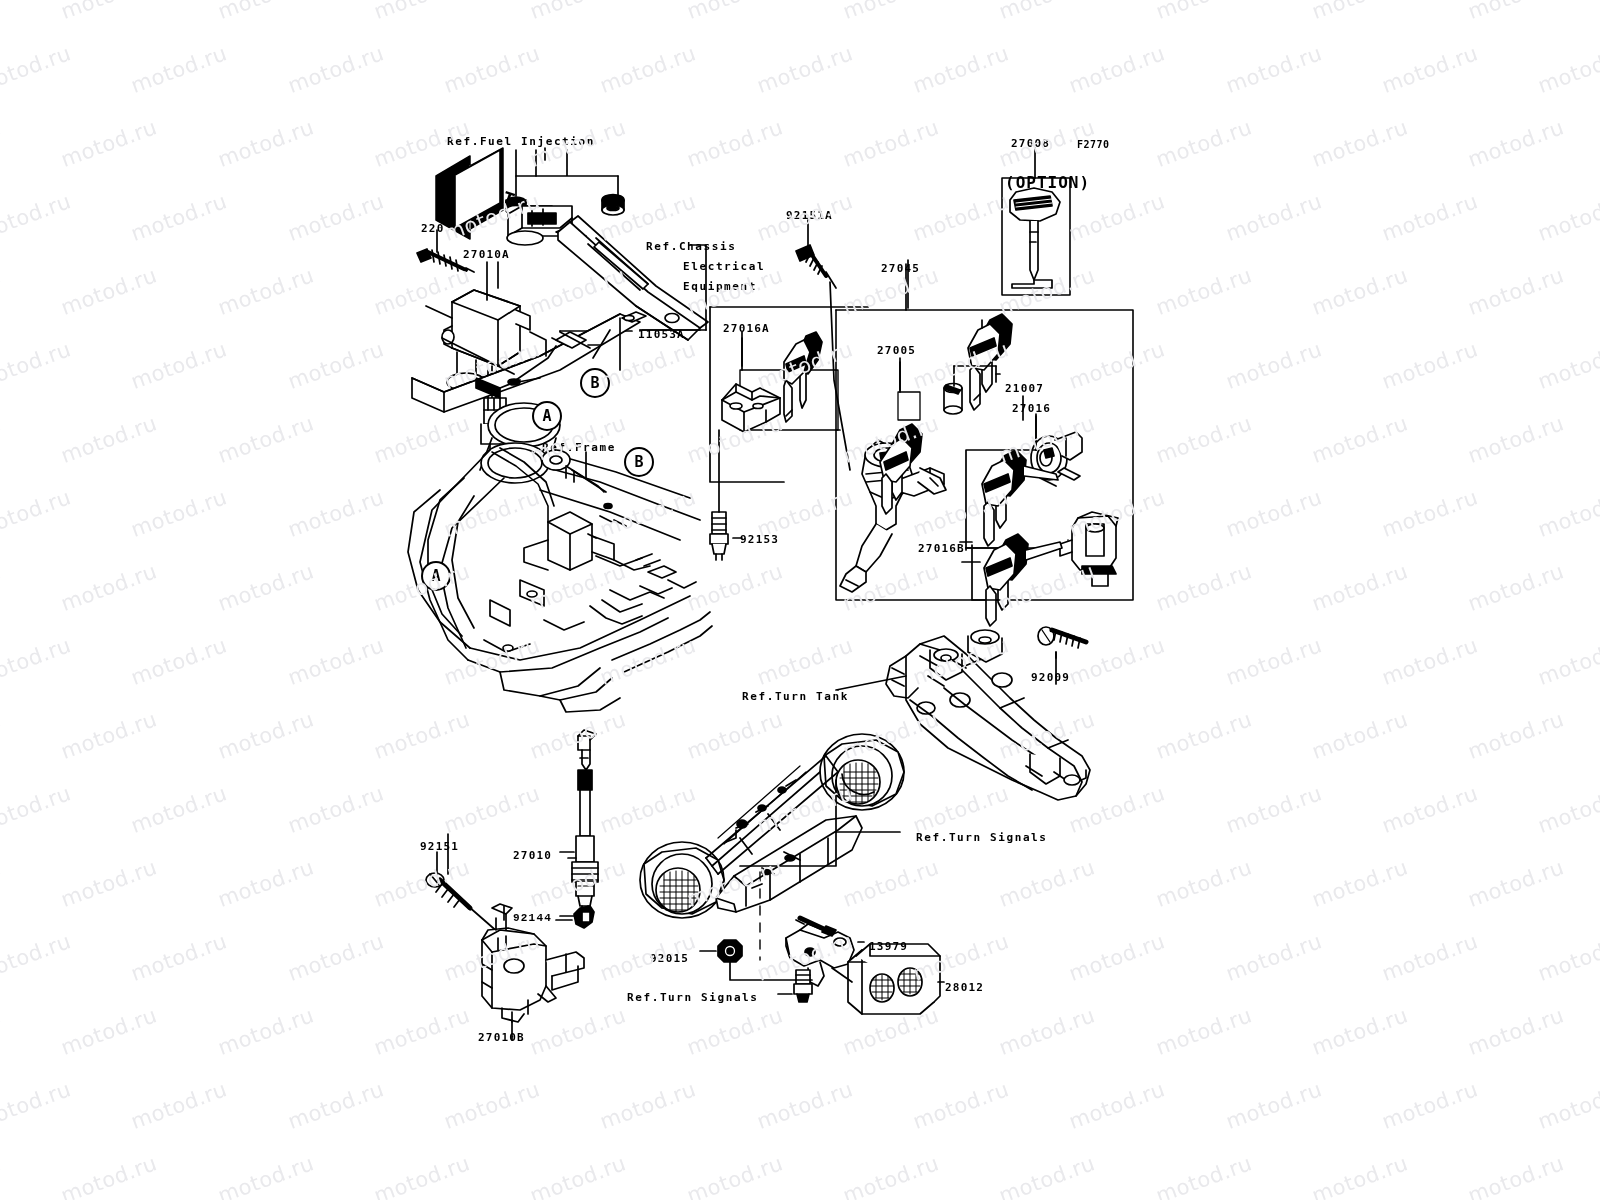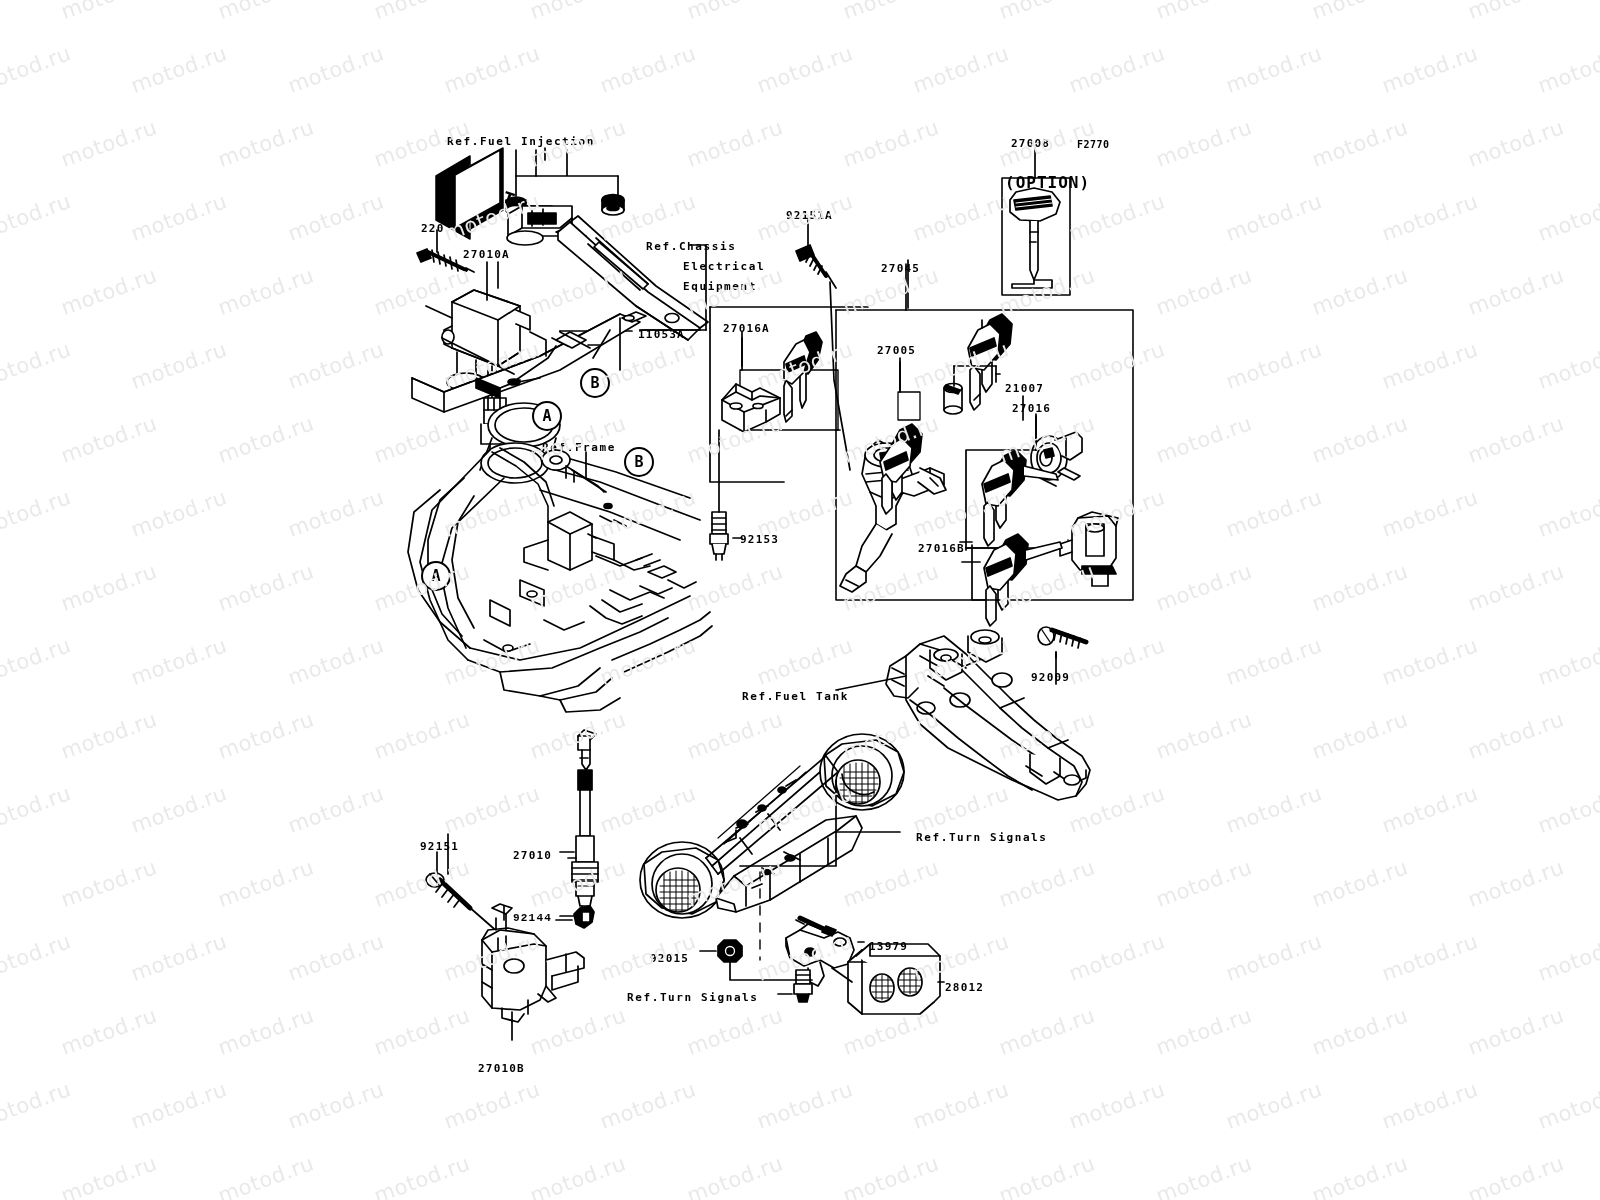--- a/index.html
+++ b/index.html
@@ -624,25 +624,25 @@
       <div class="lbl code" style="left: 1077px; top: 134px;">F2770</div>
       <div class="lbl opt" style="left: 1005px; top: 172px;">(OPTION)</div>
       <div class="lbl" style="left: 723px; top: 318px;">27016A</div>
       <div class="lbl" style="left: 877px; top: 340px;">27005</div>
       <div class="lbl" style="left: 1005px; top: 378px;">21007</div>
       <div class="lbl" style="left: 1012px; top: 398px;">27016</div>
       <div class="lbl" style="left: 918px; top: 538px;">27016B</div>
       <div class="lbl ref" style="left: 542px; top: 437px;">Ref.Frame</div>
       <div class="lbl" style="left: 740px; top: 529px;">92153</div>
       <div class="lbl" style="left: 1031px; top: 667px;">92009</div>
-      <div class="lbl ref" style="left: 742px; top: 686px;">Ref.Fuel Tank</div>
+      <div class="lbl ref" style="left: 742px; top: 686px;">Ref.Turn Tank</div>
       <div class="lbl" style="left: 420px; top: 836px;">92151</div>
       <div class="lbl" style="left: 513px; top: 845px;">27010</div>
       <div class="lbl" style="left: 513px; top: 908px; font-family: Liberation Mono, monospace;">92144</div>
-      <div class="lbl" style="left: 478px; top: 1027px; margin-top: 31px;">27010B</div>
+      <div class="lbl" style="left: 478px; top: 1027px;">27010B</div>
       <div class="lbl ref" style="left: 916px; top: 827px;">Ref.Turn Signals</div>
       <div class="lbl" style="left: 650px; top: 948px;">92015</div>
       <div class="lbl" style="left: 869px; top: 936px;">13979</div>
       <div class="lbl" style="left: 945px; top: 977px; text-align: center;">28012</div>
       <div class="lbl ref" style="left: 627px; top: 987px;">Ref.Turn Signals</div>
       <div class="cmark" style="left: 532px; top: 401px;">A</div>
       <div class="cmark" style="left: 580px; top: 368px;">B</div>
       <div class="cmark" style="left: 624px; top: 447px;">B</div>
       <div class="cmark" style="left: 421px; top: 561px;">A</div>
     </div>

